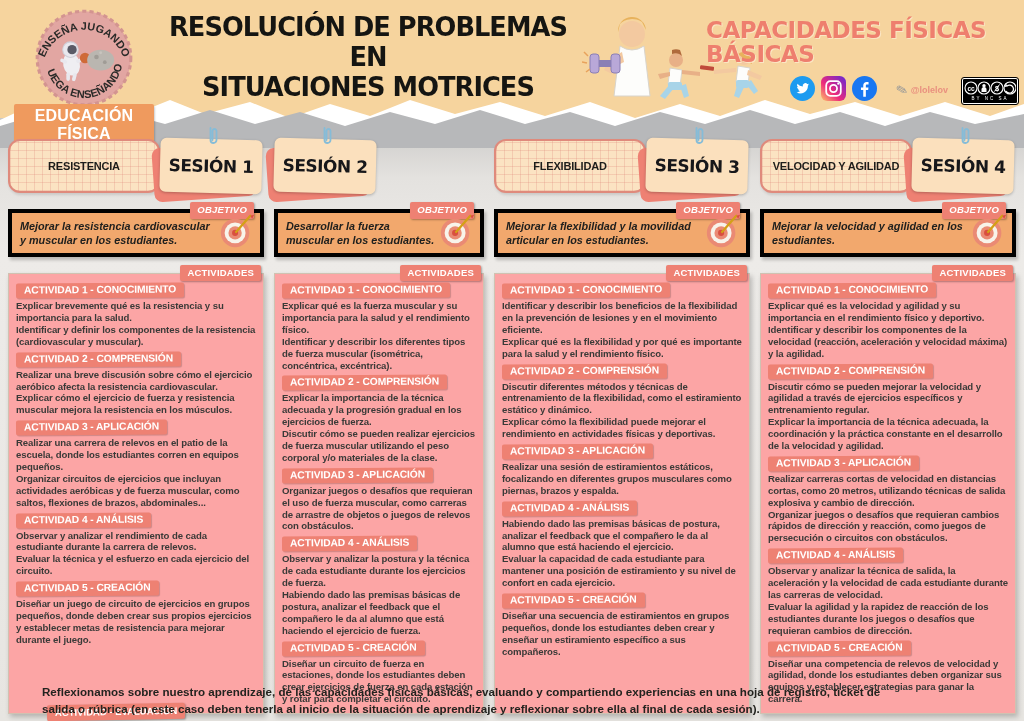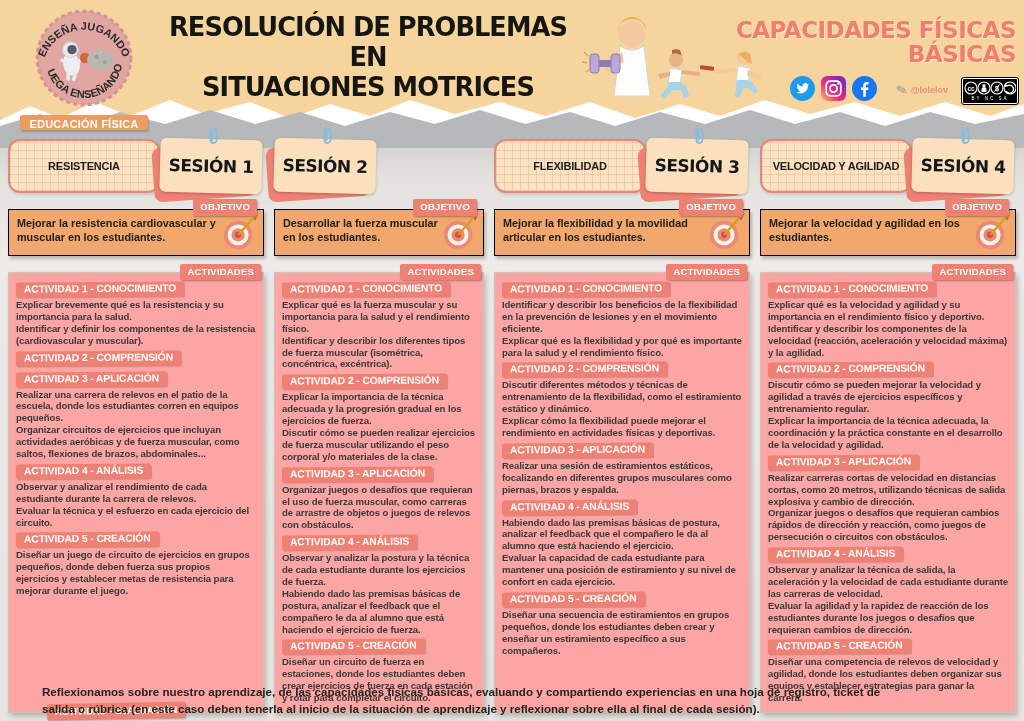--- a/index.html
+++ b/index.html
@@ -11,33 +11,33 @@
   
   .banner { position:absolute; top:0; left:0; right:0; height:118px; background:#f6d49e; }
   .content-bg { position:absolute; top:118px; left:0; right:0; bottom:0;
     background:linear-gradient(180deg,#c9c8c6 0,#e4e2df 60px,#edebe8 140px,#e7e5e1 100%); }
   .torn { position:absolute; top:92px; left:0; width:1024px; height:56px; pointer-events:none; }
 
   
   .logo-wrap { position:absolute; top:6px; left:14px; width:140px; text-align:center; }
   .logo-svg { width:104px; height:104px; }
   .ribbon { position:relative; display:inline-block; background:#ef9a5e; color:#fff;
-    font-weight:bold; font-size:11px; letter-spacing:.2px; padding:3px 10px 0; margin-top:-10px;
+    font-weight:bold; font-size:16px; letter-spacing:.2px; padding:3px 10px 0; margin-top:-10px;
     border-radius:2px; box-shadow:1px 2px 2px rgba(0,0,0,.2); }
   .ribbon::before, .ribbon::after { content:""; position:absolute; top:3px; border:7px solid #e0854a; z-index:-1; }
   .ribbon::before { left:-9px; border-left-color:transparent; }
   .ribbon::after { right:-9px; border-right-color:transparent; }
 
   
   .main-title { position:absolute; top:12px; left:148px; width:440px; text-align:center;
     color:#151512; font-weight:800; font-size:27px; line-height:1.12; letter-spacing:-1px;
     transform:scaleX(.95); font-family:"DejaVu Sans", sans-serif; }
 
   
-  .right-title { position:absolute; top:18px; left:706px; width:310px; text-align:right;
+  .right-title { position:absolute; top:18px; left:706px; width:310px; text-align:left;
     color:#ee7f6e; font-weight:800; font-size:23px; line-height:1.05; letter-spacing:-.5px;
     font-family:"DejaVu Sans", sans-serif; text-shadow:1px 1px 0 #fbe6c4; }
 
   
   .illu-dumbbell { position:absolute; top:12px; left:582px; width:86px; height:100px; }
   .illu-relay   { position:absolute; top:48px; left:648px; width:130px; height:66px; }
 
   
   .social-row { position:absolute; top:76px; left:790px; display:flex; gap:6px; align-items:center; }
   .social-icon { width:25px; height:25px; display:block; cursor:pointer; }
@@ -66,22 +66,22 @@
   .session-card { position:relative; width:102px; height:54px; margin-right:2px; }
   .session-shadow { position:absolute; inset:0; background:#ee8173; border-radius:8px;
     transform:translate(-7px,6px) rotate(-4deg); }
   .session-front { position:absolute; inset:0; background:#fbe0bd; border-radius:6px; transform:rotate(1.5deg);
     display:flex; align-items:center; justify-content:center; font-weight:800; font-size:17px;
     letter-spacing:-.5px; color:#17171a; font-family:"DejaVu Sans", sans-serif;
     box-shadow:0 1px 3px rgba(0,0,0,.25); }
   .paperclip { position:absolute; top:-13px; left:46%; width:13px; height:22px; z-index:3; }
 
   .objective-box { position:relative; margin-top:13px; min-height:47px; background:#f2a86d;
-    border:1px solid #000000; box-shadow:2px 3px 3px rgba(0,0,0,.22);
-    padding:6px 44px 6px 8px; font-weight:bold; font-size:10.8px; line-height:1.3; color:#20201e; }
+    border:4px solid #000000; box-shadow:2px 3px 3px rgba(0,0,0,.22);
+    padding:6px 44px 6px 8px; font-weight:bold; font-size:10.8px; line-height:1.3; color:#20201e;font-style:italic; }
   .corner-badge { position:absolute; top:-11px; right:6px; background:#ee8173; color:#fff;
     font-weight:bold; font-size:9.5px; letter-spacing:.2px; padding:2px 7px 3px; border-radius:2px;
     box-shadow:1px 1px 2px rgba(0,0,0,.3); white-space:nowrap; }
   .target-icon { position:absolute; right:4px; bottom:3px; width:38px; height:38px; }
 
   .panel { position:relative; margin-top:16px; flex:1; background:#fca5a5; border:1px solid #cfc2b1;
     box-shadow:2px 3px 5px rgba(0,0,0,.22); padding:5px 7px 8px; }
   .panel .corner-badge { top:-9px; right:2px; }
 
   .act-header { display:inline-block; background:#ee8173; color:#fff; font-weight:bold;
@@ -266,20 +266,24 @@
   <div>
     <div class="act-header">ACTIVIDAD 1 - CONOCIMIENTO</div>
     <div>
                 <div class="act-line">Explicar brevemente qué es la resistencia y su importancia para la salud.</div>
                 <div class="act-line">Identificar y definir los componentes de la resistencia (cardiovascular y muscular).</div>
               </div>
   </div>
 
   <div>
     <div class="act-header">ACTIVIDAD 2 - COMPRENSIÓN</div>
+    <div>
+                <div class="act-line">Realizar una breve discusión sobre cómo el ejercicio aeróbico afecta la resistencia cardiovascular.</div>
+                <div class="act-line">Explicar cómo el ejercicio de fuerza y resistencia muscular mejora la resistencia en los músculos.</div>
+              </div>
   </div>
 
   <div>
     <div class="act-header">ACTIVIDAD 3 - APLICACIÓN</div>
     <div>
                 <div class="act-line">Realizar una carrera de relevos en el patio de la escuela, donde los estudiantes corren en equipos pequeños.</div>
                 <div class="act-line">Organizar circuitos de ejercicios que incluyan actividades aeróbicas y de fuerza muscular, como saltos, flexiones de brazos,  abdominales...</div>
               </div>
   </div>
 
@@ -287,21 +291,21 @@
     <div class="act-header">ACTIVIDAD 4 - ANÁLISIS</div>
     <div>
                 <div class="act-line">Observar y analizar el rendimiento de cada estudiante durante la carrera de relevos.</div>
                 <div class="act-line">Evaluar la técnica y el esfuerzo en cada ejercicio del circuito.</div>
               </div>
   </div>
 
   <div>
     <div class="act-header">ACTIVIDAD 5 - CREACIÓN</div>
     <div>
-                <div class="act-line">Diseñar un juego de circuito de ejercicios en grupos pequeños, donde deben fuerza sus propios ejercicios y establecer metas de resistencia para mejorar durante el juego.</div>
+                <div class="act-line">Diseñar un juego de circuito de ejercicios en grupos pequeños, donde deben crear sus propios ejercicios y establecer metas de resistencia para mejorar durante el juego.</div>
               </div>
   </div>
 </div>
       <div class="evaluation-badge">ACTIVIDAD - EVALUACIÓN</div>
     </div>
   </div>
 
   <div class="column">
     <div class="col-head">
       <div class="session-card">

